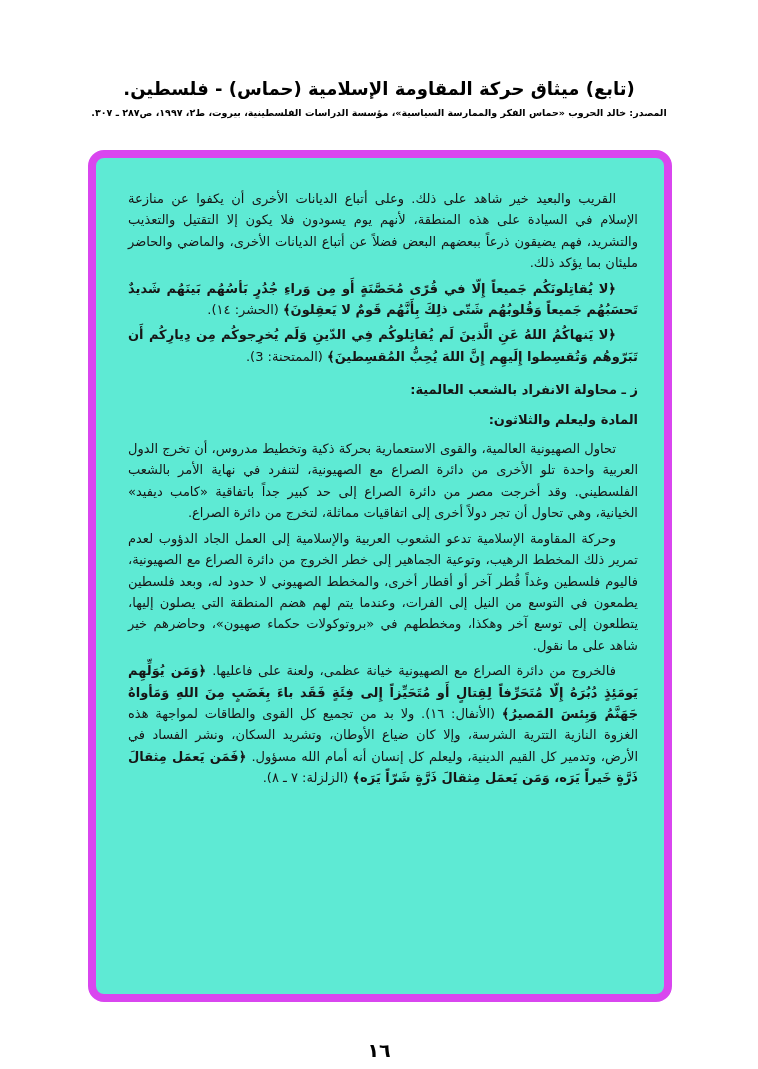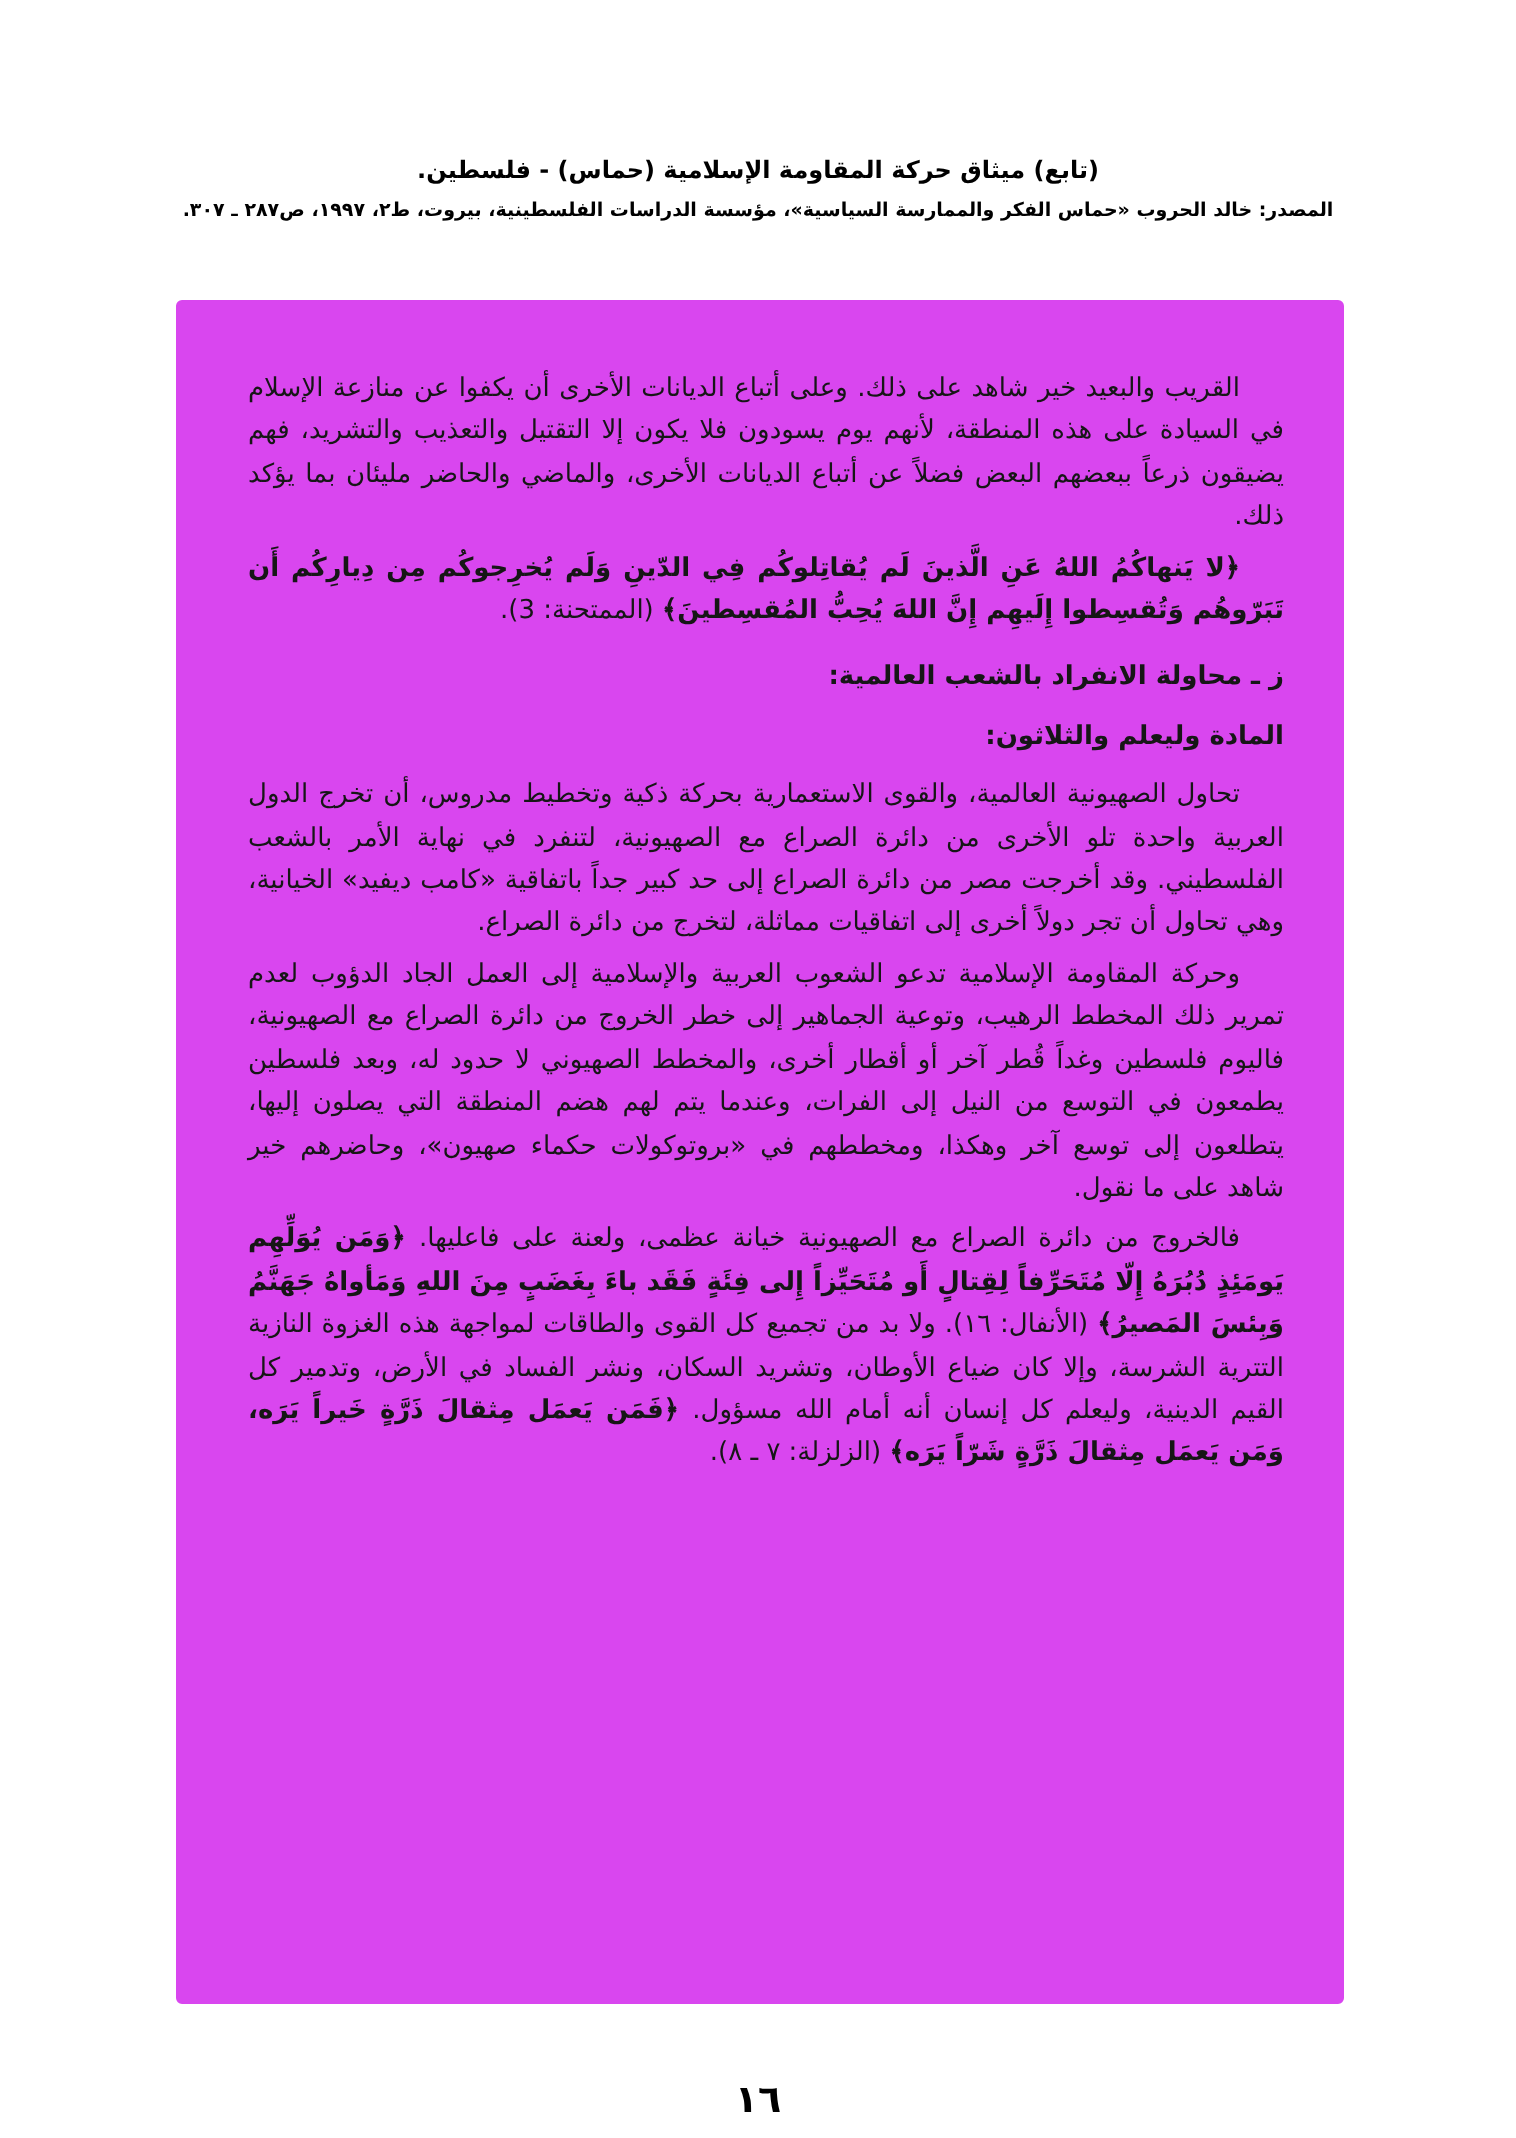--- a/index.html
+++ b/index.html
@@ -9,33 +9,33 @@
     position:relative;
     font-family:"DejaVu Sans", sans-serif;
     color:#111;
     overflow:hidden;
   }
   .page-header {
     position:absolute; top:78px; left:0; width:758px;
     text-align:center; direction:rtl;
   }
   .doc-title {
-    font-size:12px; font-weight:bold; color:#000;
+    font-size:18px; font-weight:bold; color:#000;
   }
   .doc-source {
     margin-top:8px;
     font-size:9.5px; font-weight:bold; color:#000;
   }
   .green-frame {
     position:absolute; left:88px; top:150px;
     width:584px; height:852px;
-    border:4px solid #d946ef;
-    border-radius:3px;
+    border:8px solid #d946ef;
+    border-radius:16px;
     box-sizing:border-box;
-    background:#d946ef;
+    background:#5eead4;
   }
   .frame-content {
     position:absolute; top:0; left:0; right:0; bottom:0;
     padding:30px 26px 18px 32px;
     direction:rtl;
     text-align:justify;
     font-size:13px;
     line-height:21.4px;
     color:#161616;
     overflow:hidden;
@@ -64,20 +64,21 @@
 <div class="page-header">
   <div class="doc-title">(تابع) ميثاق حركة المقاومة الإسلامية (حماس) - فلسطين.</div>
   <div class="doc-source">المصدر: خالد الحروب «حماس الفكر والممارسة السياسية»، مؤسسة الدراسات الفلسطينية، بيروت، ط٢، ١٩٩٧، ص٢٨٧ ـ ٣٠٧.</div>
 </div>
 
 <div class="green-frame">
   <div class="frame-content">
 
     <p>القريب والبعيد خير شاهد على ذلك. وعلى أتباع الديانات الأخرى أن يكفوا عن منازعة الإسلام في السيادة على هذه المنطقة، لأنهم يوم يسودون فلا يكون إلا التقتيل والتعذيب والتشريد، فهم يضيقون ذرعاً ببعضهم البعض فضلاً عن أتباع الديانات الأخرى، والماضي والحاضر مليئان بما يؤكد ذلك.</p>
 
+    <p class="quran"><span>﴿لا يُقاتِلونَكُم جَميعاً إِلّا في قُرًى مُحَصَّنَةٍ أَو مِن وَراءِ جُدُرٍ بَأسُهُم بَينَهُم شَديدٌ تَحسَبُهُم جَميعاً وَقُلوبُهُم شَتّى ذلِكَ بِأَنَّهُم قَومٌ لا يَعقِلونَ﴾</span><span class="verse-ref"> (الحشر: ١٤).</span></p>
 
 
     <p class="quran"><span>﴿لا يَنهاكُمُ اللهُ عَنِ الَّذينَ لَم يُقاتِلوكُم فِي الدّينِ وَلَم يُخرِجوكُم مِن دِيارِكُم أَن تَبَرّوهُم وَتُقسِطوا إِلَيهِم إِنَّ اللهَ يُحِبُّ المُقسِطينَ﴾</span><span class="verse-ref"> (الممتحنة: 3).</span></p>
 
     <p class="section-heading">ز ـ محاولة الانفراد بالشعب العالمية:</p>
 
     <p class="article-heading">المادة وليعلم والثلاثون:</p>
 
     <p>تحاول الصهيونية العالمية، والقوى الاستعمارية بحركة ذكية وتخطيط مدروس، أن تخرج الدول العربية واحدة تلو الأخرى من دائرة الصراع مع الصهيونية، لتنفرد في نهاية الأمر بالشعب الفلسطيني. وقد أخرجت مصر من دائرة الصراع إلى حد كبير جداً باتفاقية «كامب ديفيد» الخيانية، وهي تحاول أن تجر دولاً أخرى إلى اتفاقيات مماثلة، لتخرج من دائرة الصراع.</p>
 

